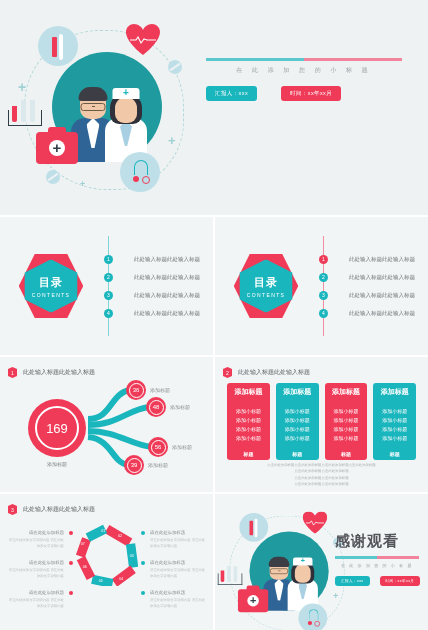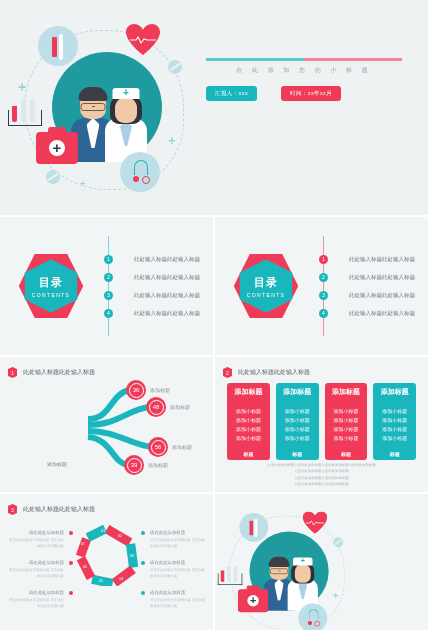--- a/index.html
+++ b/index.html
@@ -467,20 +467,23 @@
     </div>
 
     <div class="funnel">
       <svg width="213" height="135" style="position:absolute;inset:0">
         <path d="M88 62 C112 62 110 36 130 33" stroke="#1ab6bd" stroke-width="6" fill="none"></path>
         <path d="M88 68 C118 68 128 52 150 50" stroke="#1ab6bd" stroke-width="6" fill="none"></path>
         <path d="M88 74 C118 74 130 88 152 90" stroke="#1ab6bd" stroke-width="6" fill="none"></path>
         <path d="M88 80 C112 82 112 106 128 108" stroke="#1ab6bd" stroke-width="6" fill="none"></path>
       </svg>
 
+      <div class="fcore">
+        <div class="fcore-in">169</div>
+      </div>
       <div class="fcore-label">添加标题</div>
 
       <div class="fnode" style="left:126px;top:23px">
         <i>36</i>
       </div>
       <div class="flabel" style="left:150px;top:30px">添加标题</div>
 
       <div class="fnode" style="left:146px;top:40px">
         <i>48</i>
       </div>
@@ -669,15 +672,27 @@
       <div class="tubes">
         <div class="tube red" style="left:4px"></div>
         <div class="tube" style="left:13px"></div>
         <div class="tube" style="left:22px"></div>
         <div class="tube-rack"></div>
       </div>
       <div class="pill" style="left:150px;top:38px"></div>
       <span class="plus-deco" style="left:150px;top:112px;font-size:13px">+</span>
     </div>
 
+    <div style="position:absolute;left:120px;top:38px;width:86px">
+      <div class="thanks-title">感谢观看</div>
+      <div class="rule" style="width:84px;margin-top:5px">
+        <i class="r-teal"></i>
+          <i class="r-pink"></i>
+      </div>
+      <div class="hero-sub" style="width:84px;letter-spacing:1.6px;font-size:4px;margin-top:4px">在 此 添 加 您 的 小 标 题</div>
+      <div class="hero-btns" style="gap:10px;margin-top:8px">
+        <div class="hbtn teal" style="font-size:3.6px;padding:3px 6px">汇报人：xxx</div>
+        <div class="hbtn pink" style="font-size:3.6px;padding:3px 6px">时间：xx年xx月</div>
+      </div>
+    </div>
   </div>
 
 </div>
 
 </body></html>

